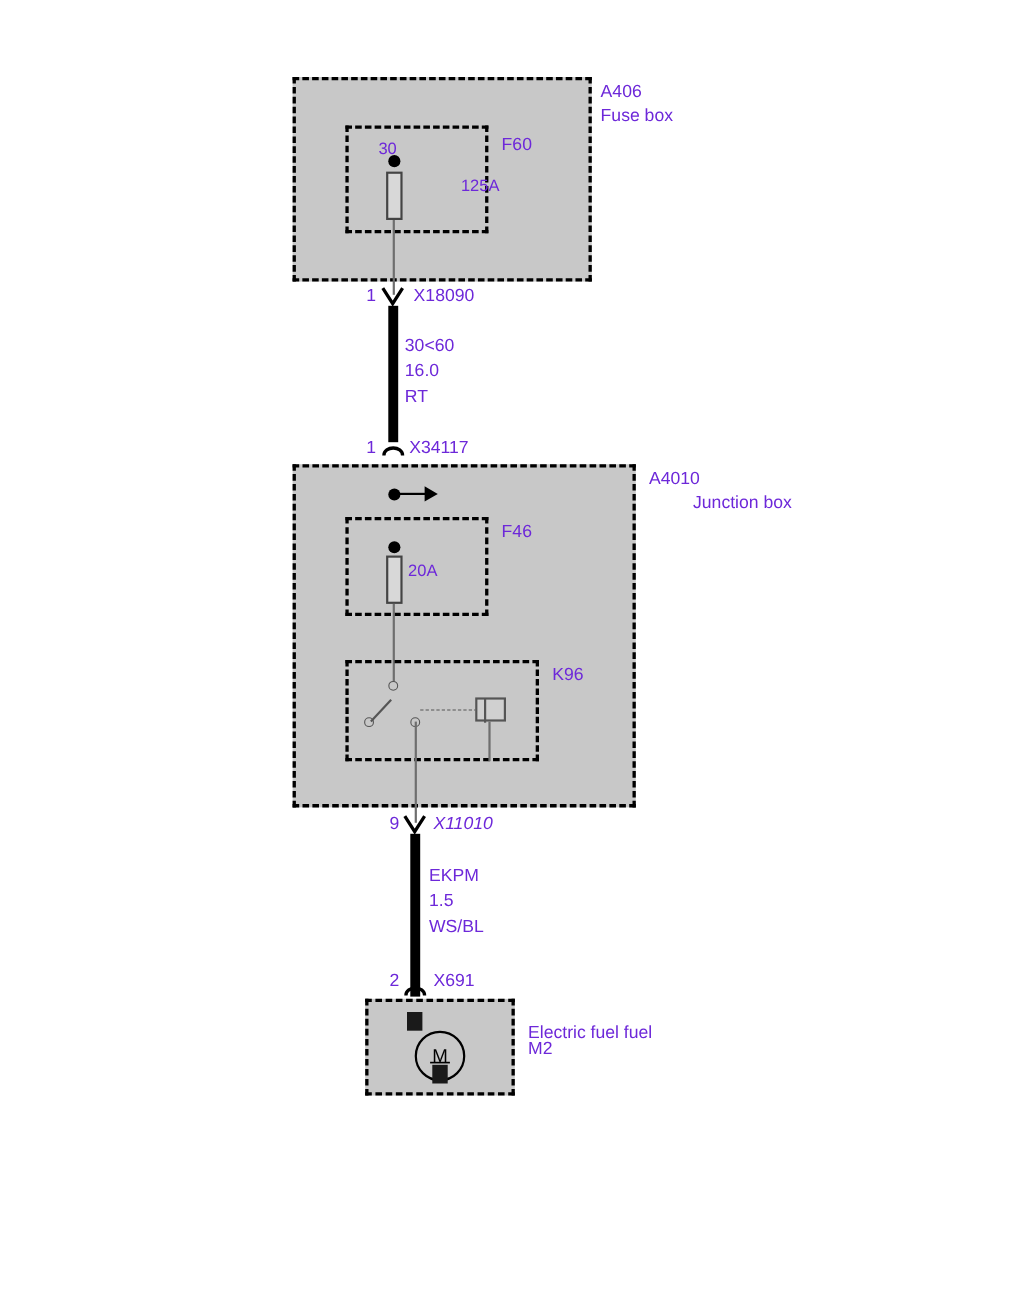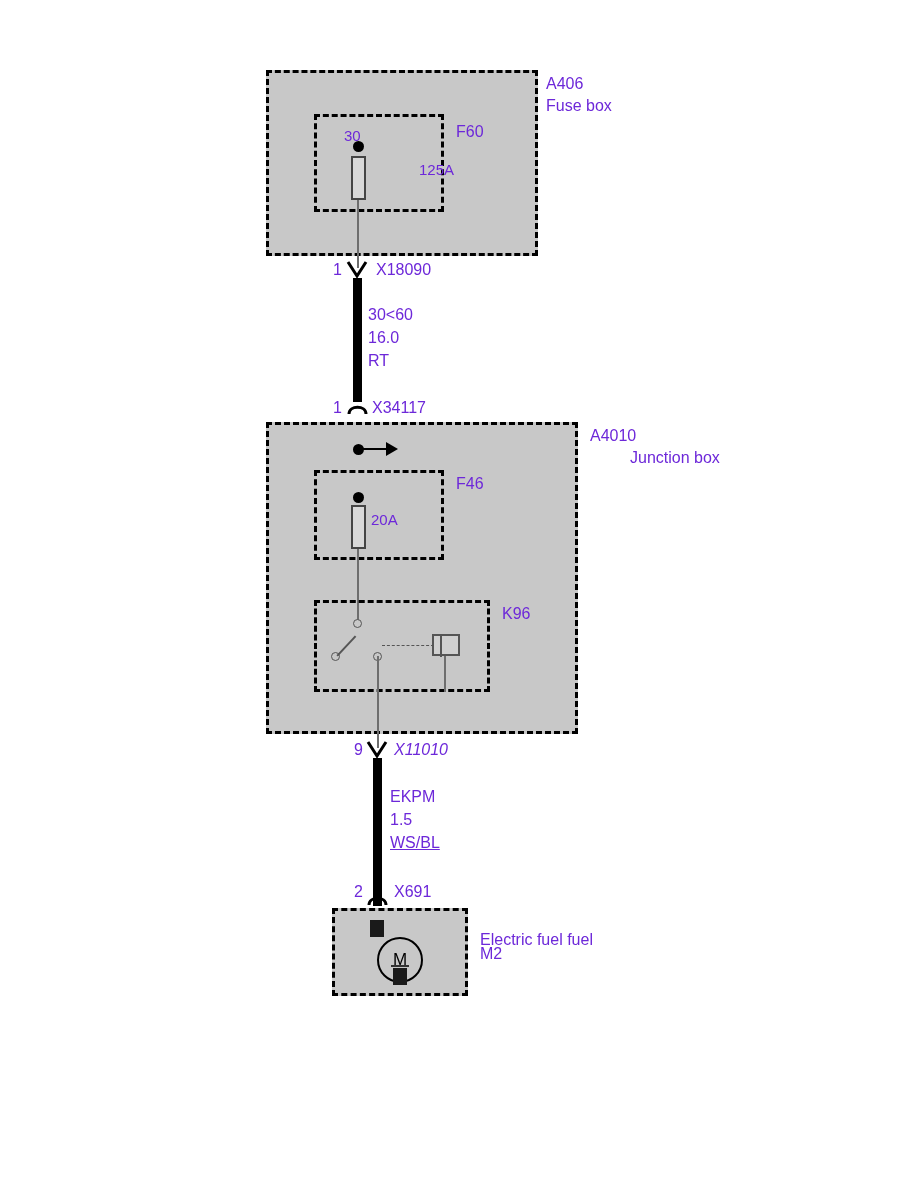--- a/index.html
+++ b/index.html
@@ -191,21 +191,21 @@
   <div class="thinwire" style="left:444px; top:656px; height:36px;"></div>
 
   <div class="thinwire" style="left:377px; top:656px; height:92px;"></div>
 
   <div class="lbl" style="left:354px; top:740px;">9</div>
   <div class="lbl" style="left:394px; top:740px;font-style:italic;">X11010</div>
 
   <div class="thickwire" style="left:373px; top:758px; height:148px;"></div>
   <div class="lbl" style="left:390px; top:787px;">EKPM</div>
   <div class="lbl" style="left:390px; top:810px;">1.5</div>
-  <div class="lbl" style="left:390px; top:833px;text-decoration:underline;">WS/BL</div>
+  <div class="lbl" style="left:390px; top:833px;">WS/BL</div>
 
   <div class="lbl" style="left:354px; top:882px;">2</div>
   <div class="lbl" style="left:394px; top:882px;">X691</div>
 
   <div class="box" style="left:332px; top:908px; width:136px; height:88px;"></div>
   <div class="lbl" style="left:480px; top:910px;margin-top:34px;">M2</div>
   <div class="lbl" style="left:480px; top:930px;">Electric fuel fuel</div>
   <div class="motor-bar" style="left:370px; top:920px;"></div>
   <div class="motor-circle" style="left:377px; top:937px;">M</div>
   <div class="motor-bar" style="left:393px; top:968px;"></div>

